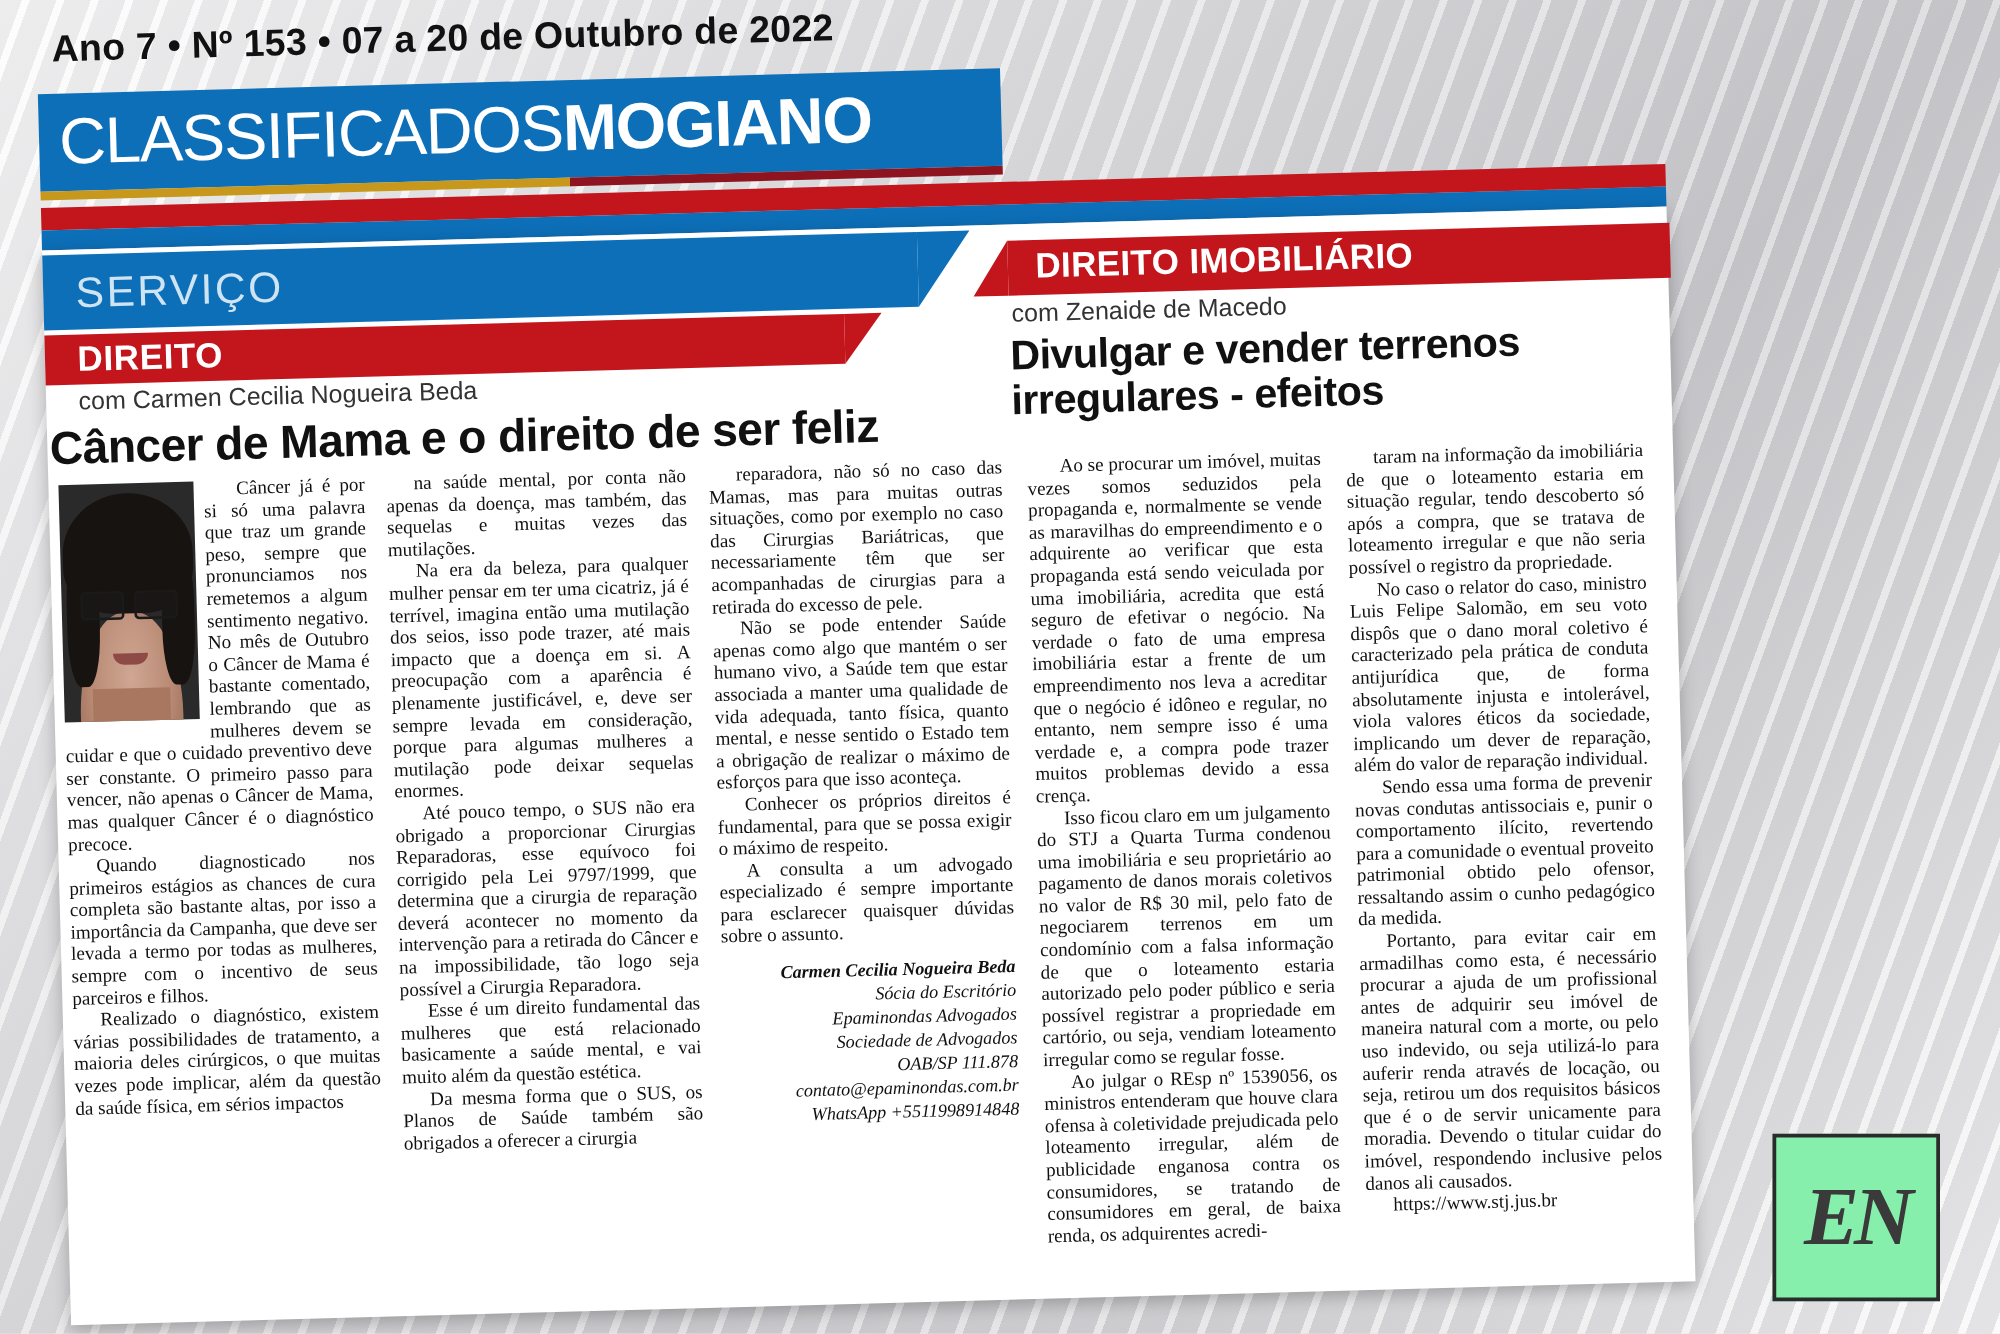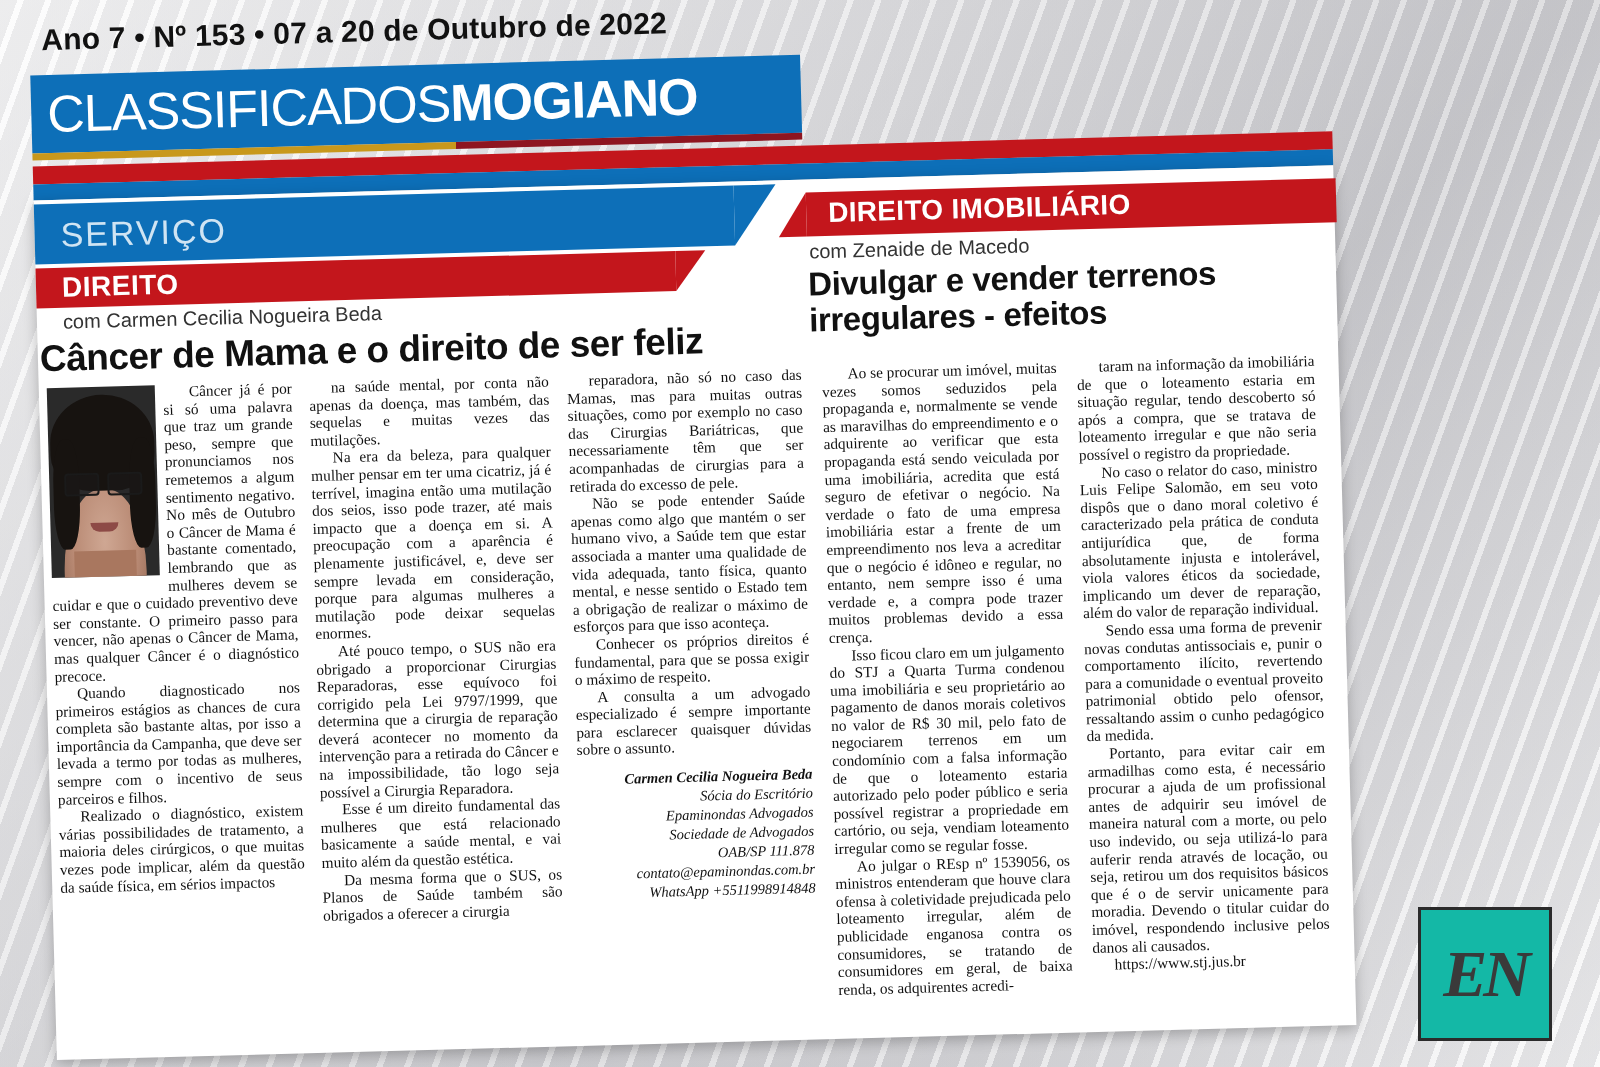--- a/index.html
+++ b/index.html
@@ -199,21 +199,21 @@
   .signature{
     margin-top:12px;text-align:right;font-size:14.5px;line-height:19px;
     font-family:"Liberation Serif", serif;color:#111;
   }
   .signature .nm{font-weight:bold;font-style:italic;}
   .signature div{font-style:italic;}
 
   
   .en-logo{
     position:absolute;right:48px;bottom:26px;width:128px;height:128px;
-    background:#14b8a6;border:3px solid #2b2b2b;
+    background:#86efac;border:3px solid #2b2b2b;
     display:flex;align-items:center;justify-content:center;
   }
   .en-logo span{
     font-family:"Liberation Serif", serif;font-style:italic;font-weight:bold;
     font-size:66px;color:#3a3a3a;letter-spacing:-4px;
   }
 </style>
 </head>
 <body>
 

